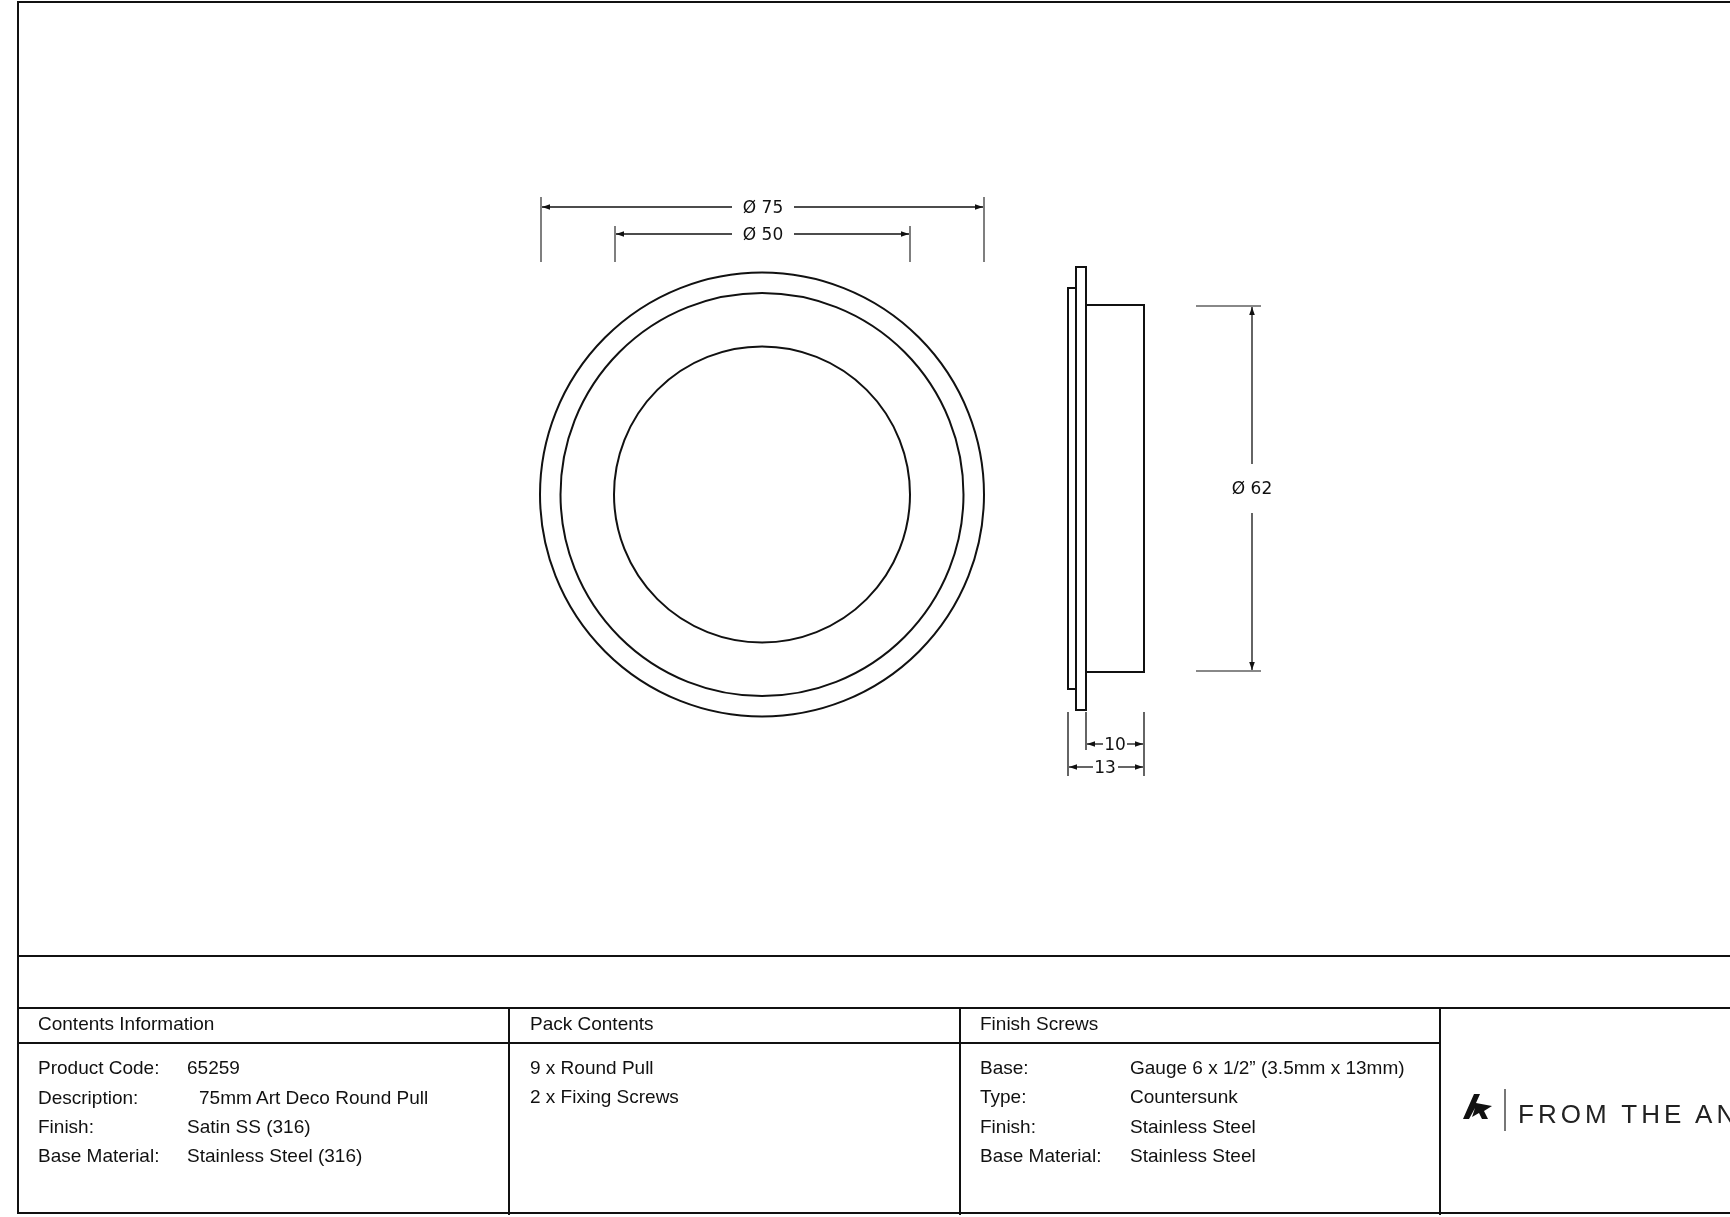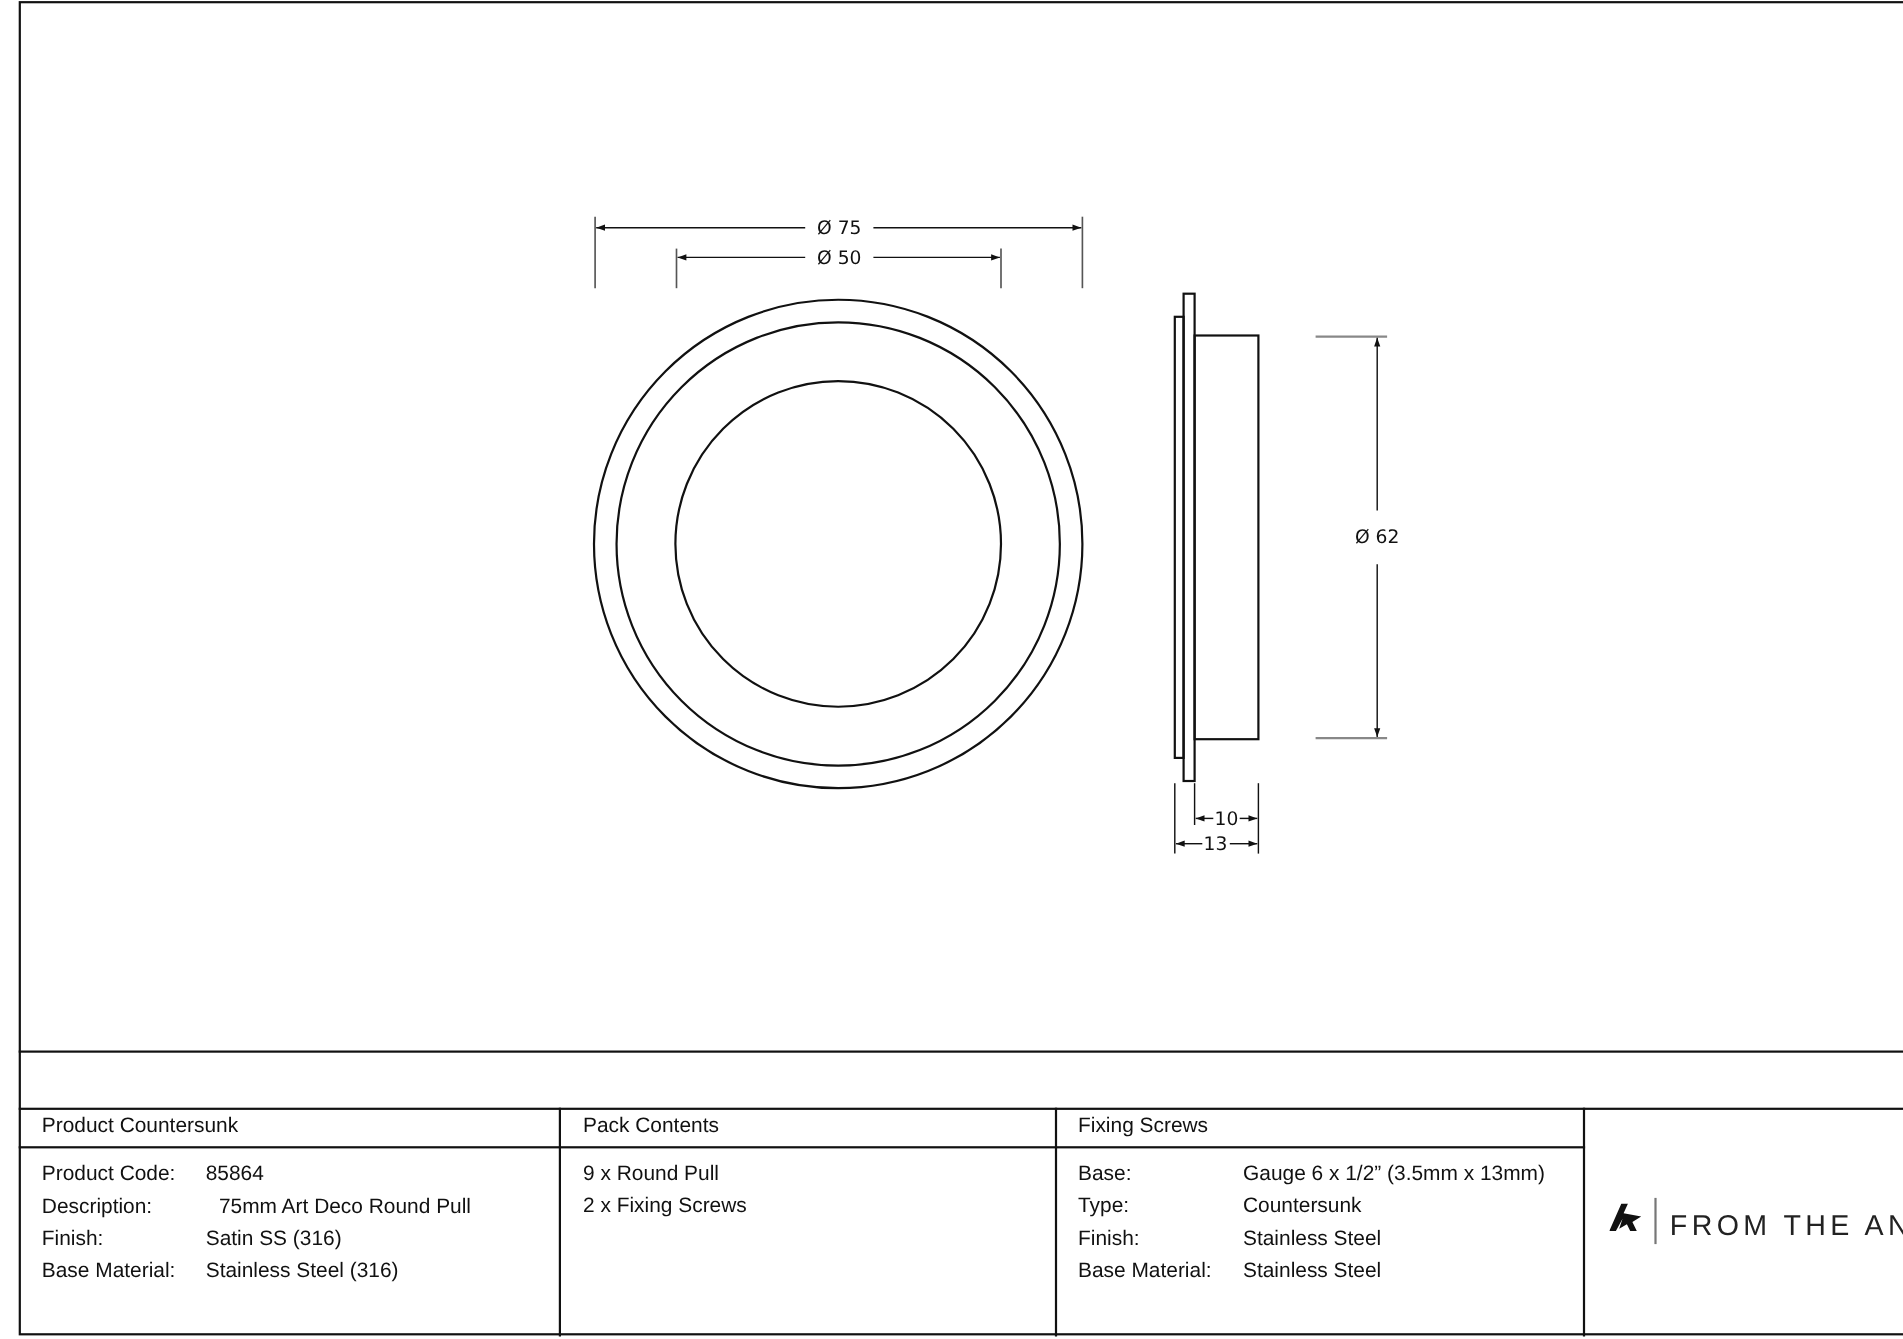--- a/index.html
+++ b/index.html
@@ -83,39 +83,39 @@
 
   <div class="hline" style="left:1px; top:955px; width:1726px;"></div>
   <div class="hline" style="left:1px; top:1007px; width:1726px;"></div>
   <div class="hline" style="left:1px; top:1042px; width:1424px;"></div>
   <div class="vline" style="left:492px; top:1007px; height:208px;"></div>
   <div class="vline" style="left:943px; top:1007px; height:208px;"></div>
   <div class="vline" style="left:1423px; top:1007px; height:208px;"></div>
 
 
   <div>
-    <div class="txt" style="left:22px; top:1013px;">Product Countersunk</div>
+    <div class="txt" style="left:22px; top:1013px;">Contents Information</div>
     <div class="txt" style="left:22px; top:1057px;">Product Code:</div>
-    <div class="txt" style="left:171px; top:1057px;">85864</div>
+    <div class="txt" style="left:171px; top:1057px;">65259</div>
     <div class="txt" style="left:22px; top:1087px;">Description:</div>
     <div class="txt" style="left:171px; top:1087px;margin-left:12px;">75mm Art Deco Round Pull</div>
     <div class="txt" style="left:22px; top:1116px;">Finish:</div>
     <div class="txt" style="left:171px; top:1116px;">Satin SS (316)</div>
     <div class="txt" style="left:22px; top:1145px;">Base Material:</div>
     <div class="txt" style="left:171px; top:1145px;">Stainless Steel (316)</div>
   </div>
 
   <div>
     <div class="txt" style="left:514px; top:1013px;">Pack Contents</div>
     <div class="txt" style="left:514px; top:1057px;">9 x Round Pull</div>
     <div class="txt" style="left:514px; top:1086px;">2 x Fixing Screws</div>
   </div>
 
   <div>
-    <div class="txt" style="left:964px; top:1013px;">Fixing Screws</div>
+    <div class="txt" style="left:964px; top:1013px;">Finish Screws</div>
     <div class="txt" style="left:964px; top:1057px;">Base:</div>
     <div class="txt" style="left:1114px; top:1057px;">Gauge 6 x 1/2” (3.5mm x 13mm)</div>
     <div class="txt" style="left:964px; top:1086px;">Type:</div>
     <div class="txt" style="left:1114px; top:1086px;">Countersunk</div>
     <div class="txt" style="left:964px; top:1116px;">Finish:</div>
     <div class="txt" style="left:1114px; top:1116px;">Stainless Steel</div>
     <div class="txt" style="left:964px; top:1145px;">Base Material:</div>
     <div class="txt" style="left:1114px; top:1145px;">Stainless Steel</div>
   </div>
 

